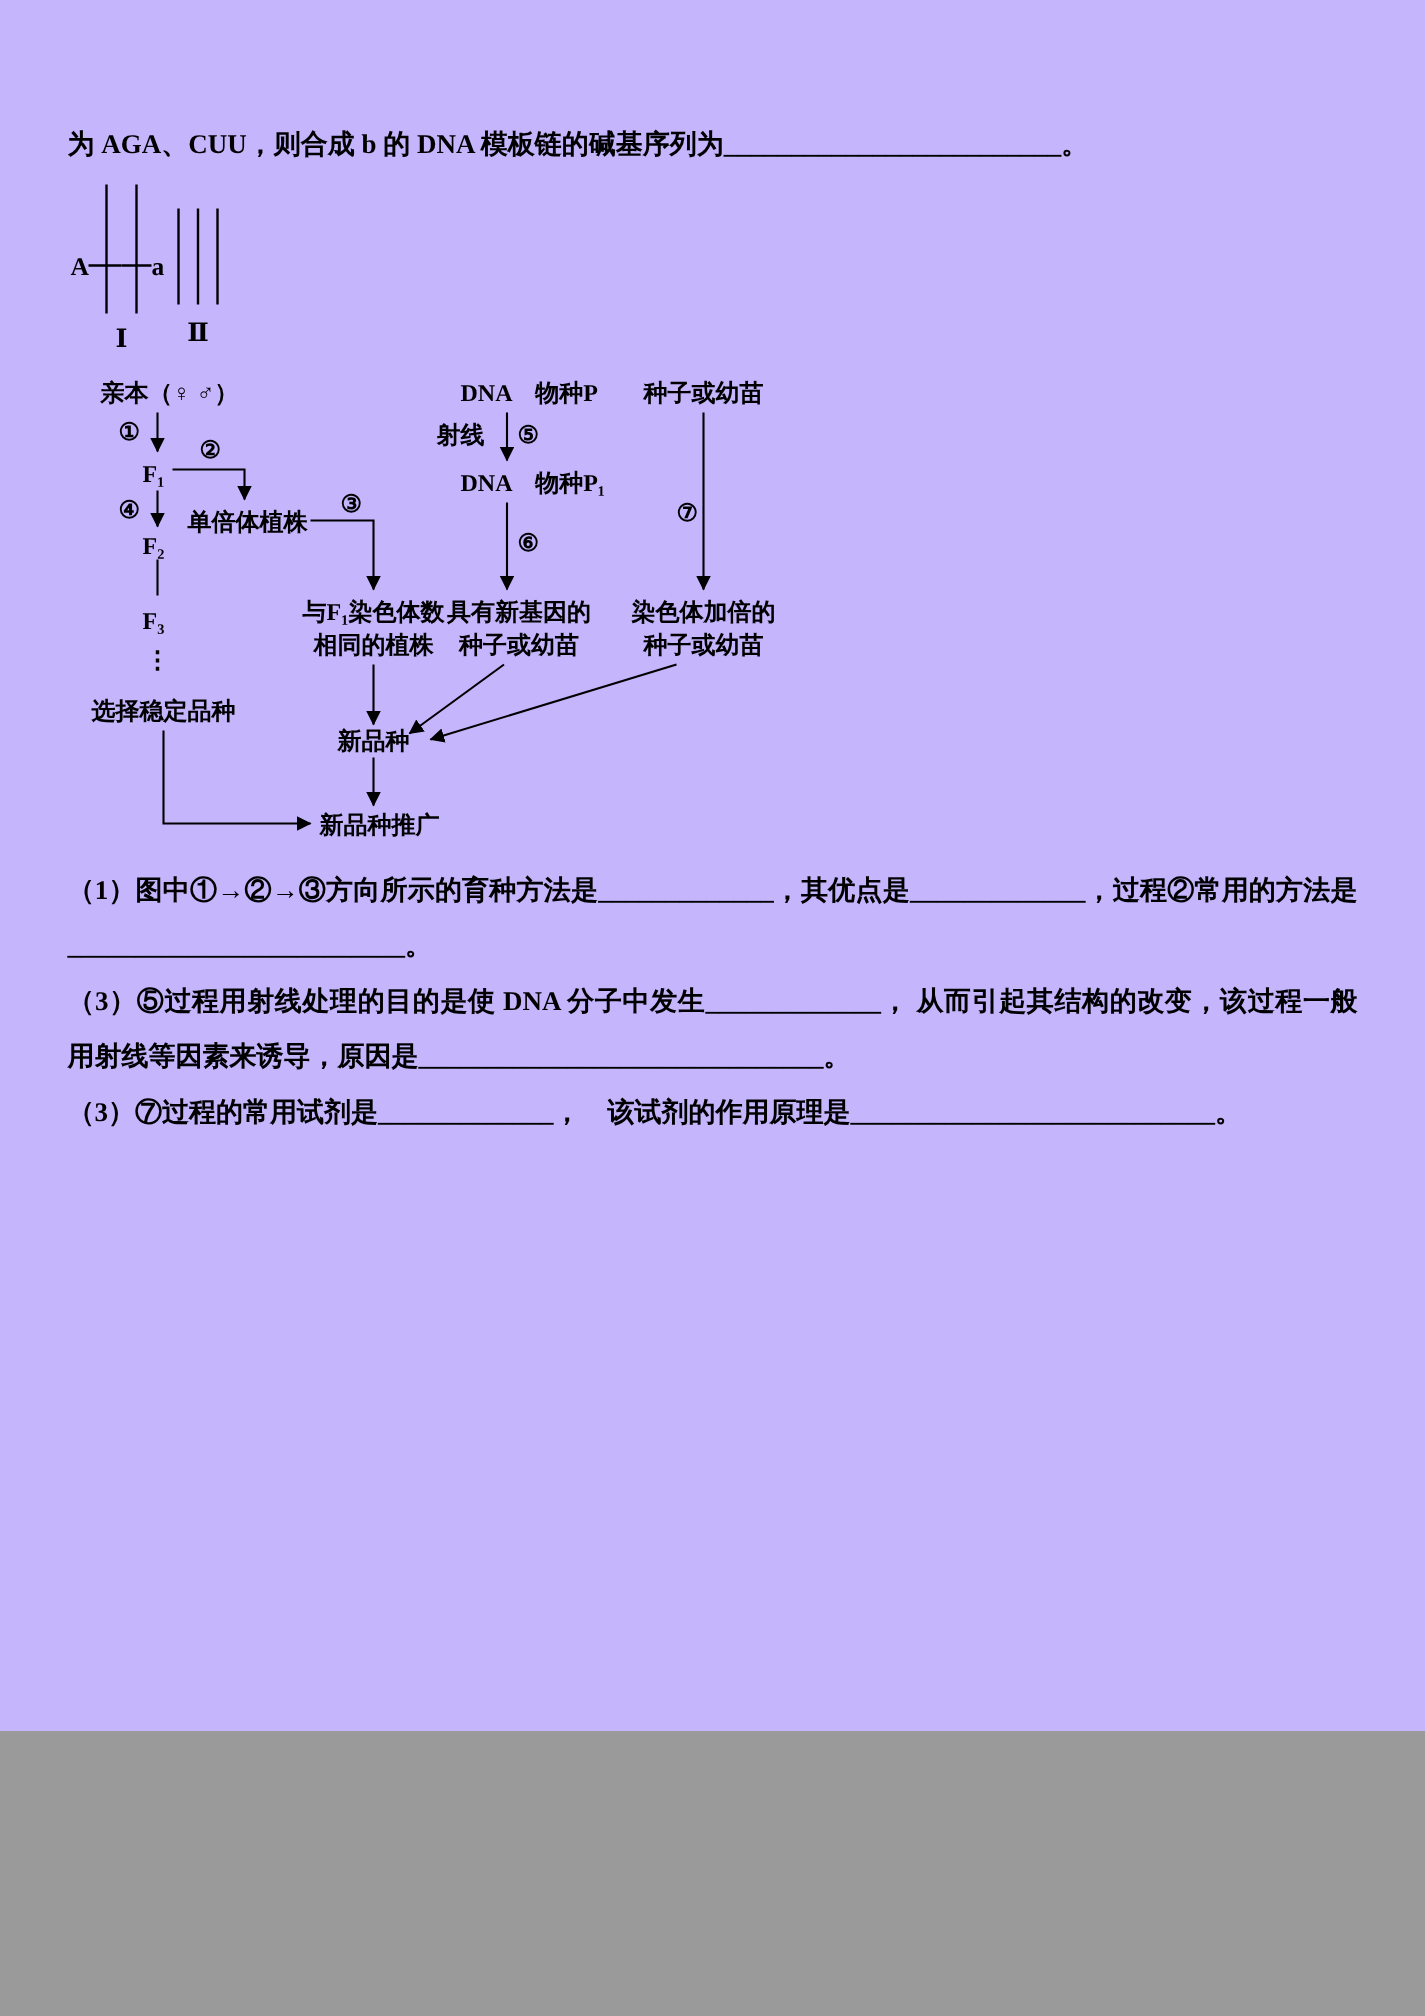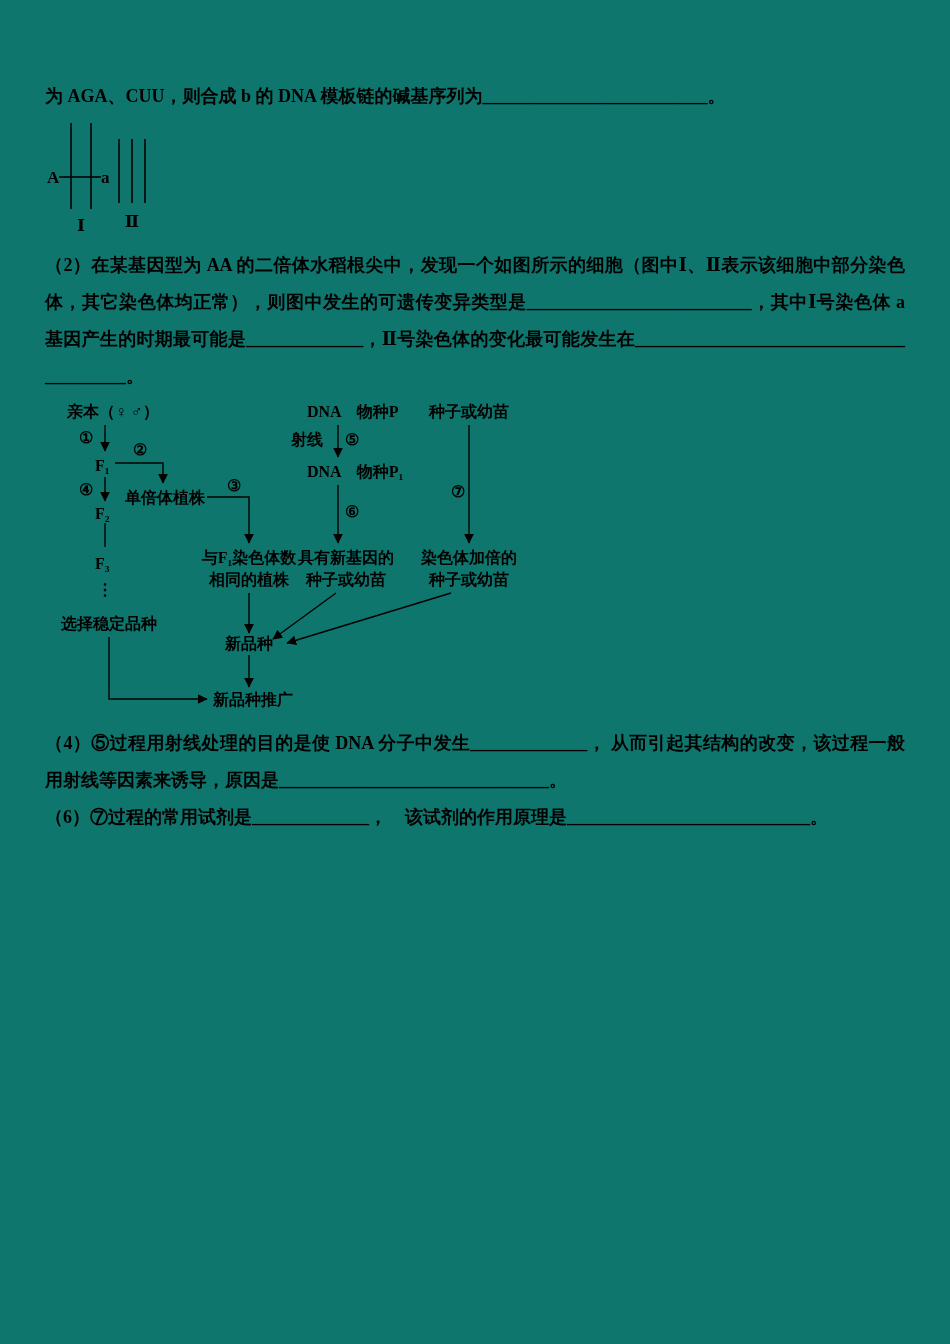--- a/index.html
+++ b/index.html
@@ -1,17 +1,17 @@
 <!DOCTYPE html>
 <html><head>
 <meta charset="utf-8">
 <style>
   html,body{margin:0;padding:0;background:#9a9a9a;}
   .page{
-    width:950px;height:1344px;background:#0f766e;box-sizing:border-box;
+    width:950px;height:1154px;background:#c4b5fd;box-sizing:border-box;
     padding:78px 45px 0 45px;margin:0 auto;
     font-family:"Liberation Serif","DejaVu Serif",serif;
     font-weight:700;font-size:18px;color:#000;
   }
   .para{margin:0;text-align:justify;line-height:37px;word-break:break-all;}
   .chrom-svg{display:block;margin:2px 0 8px 2px;}
   .flow-svg{display:block;margin:2px 0 8px 8px;}
   .ct{font-family:"Liberation Serif","DejaVu Serif",serif;font-size:17px;font-weight:700;}
   .ft{font-family:"Liberation Serif","DejaVu Serif",serif;font-size:16px;font-weight:700;}
 </style>
@@ -34,21 +34,20 @@
       <line x1="98" y1="22" x2="98" y2="86"></line>
     </g>
     <g class="ct" fill="#000">
       <text x="0" y="66">A</text>
       <text x="54" y="66">a</text>
       <text x="34" y="114" text-anchor="middle">Ⅰ</text>
       <text x="85" y="110" text-anchor="middle">Ⅱ</text>
     </g>
   </svg>
 
-  <p class="para">（2）在某基因型为 AA 的二倍体水稻根尖中，发现一个如图所示的细胞（图中Ⅰ、Ⅱ表示该细胞中部分染色体，其它染色体均正常），则图中发生的可遗传变异类型是_________________________，其中Ⅰ号染色体 a 基因产生的时期最可能是_____________，Ⅱ号染色体的变化最可能发生在_______________________________________。</p>
 
 
   <svg class="flow-svg" width="470" height="320" viewBox="0 0 470 320">
     <defs>
       <marker id="arrow" markerWidth="9" markerHeight="9" refX="6.5" refY="3.5" orient="auto">
         <path d="M0,0 L7,3.5 L0,7 z" fill="#000"></path>
       </marker>
     </defs>
     <g stroke="#000" stroke-width="1.4" fill="none">
       <line x1="52" y1="28" x2="52" y2="54" marker-end="url(#arrow)"></line>
@@ -88,16 +87,17 @@
       <text x="293" y="188" text-anchor="middle">种子或幼苗</text>
       <text x="376" y="20">种子或幼苗</text>
       <text x="398" y="100">⑦</text>
       <text x="416" y="166" text-anchor="middle">染色体加倍的</text>
       <text x="416" y="188" text-anchor="middle">种子或幼苗</text>
       <text x="196" y="252" text-anchor="middle">新品种</text>
       <text x="160" y="308">新品种推广</text>
     </g>
   </svg>
 
-  <p class="para">（4）⑤过程用射线处理的目的是使 DNA 分子中发生_____________， 从而引起其结构的改变，该过程一般用射线等因素来诱导，原因是______________________________。</p>
-  <p class="para">（6）⑦过程的常用试剂是_____________，　该试剂的作用原理是___________________________。</p>
+  <p class="para">（1）图中①→②→③方向所示的育种方法是_____________，其优点是_____________，过程②常用的方法是_________________________。</p>
+  <p class="para">（3）⑤过程用射线处理的目的是使 DNA 分子中发生_____________， 从而引起其结构的改变，该过程一般用射线等因素来诱导，原因是______________________________。</p>
+  <p class="para">（3）⑦过程的常用试剂是_____________，　该试剂的作用原理是___________________________。</p>
 
 </div>
 
 </body></html>

